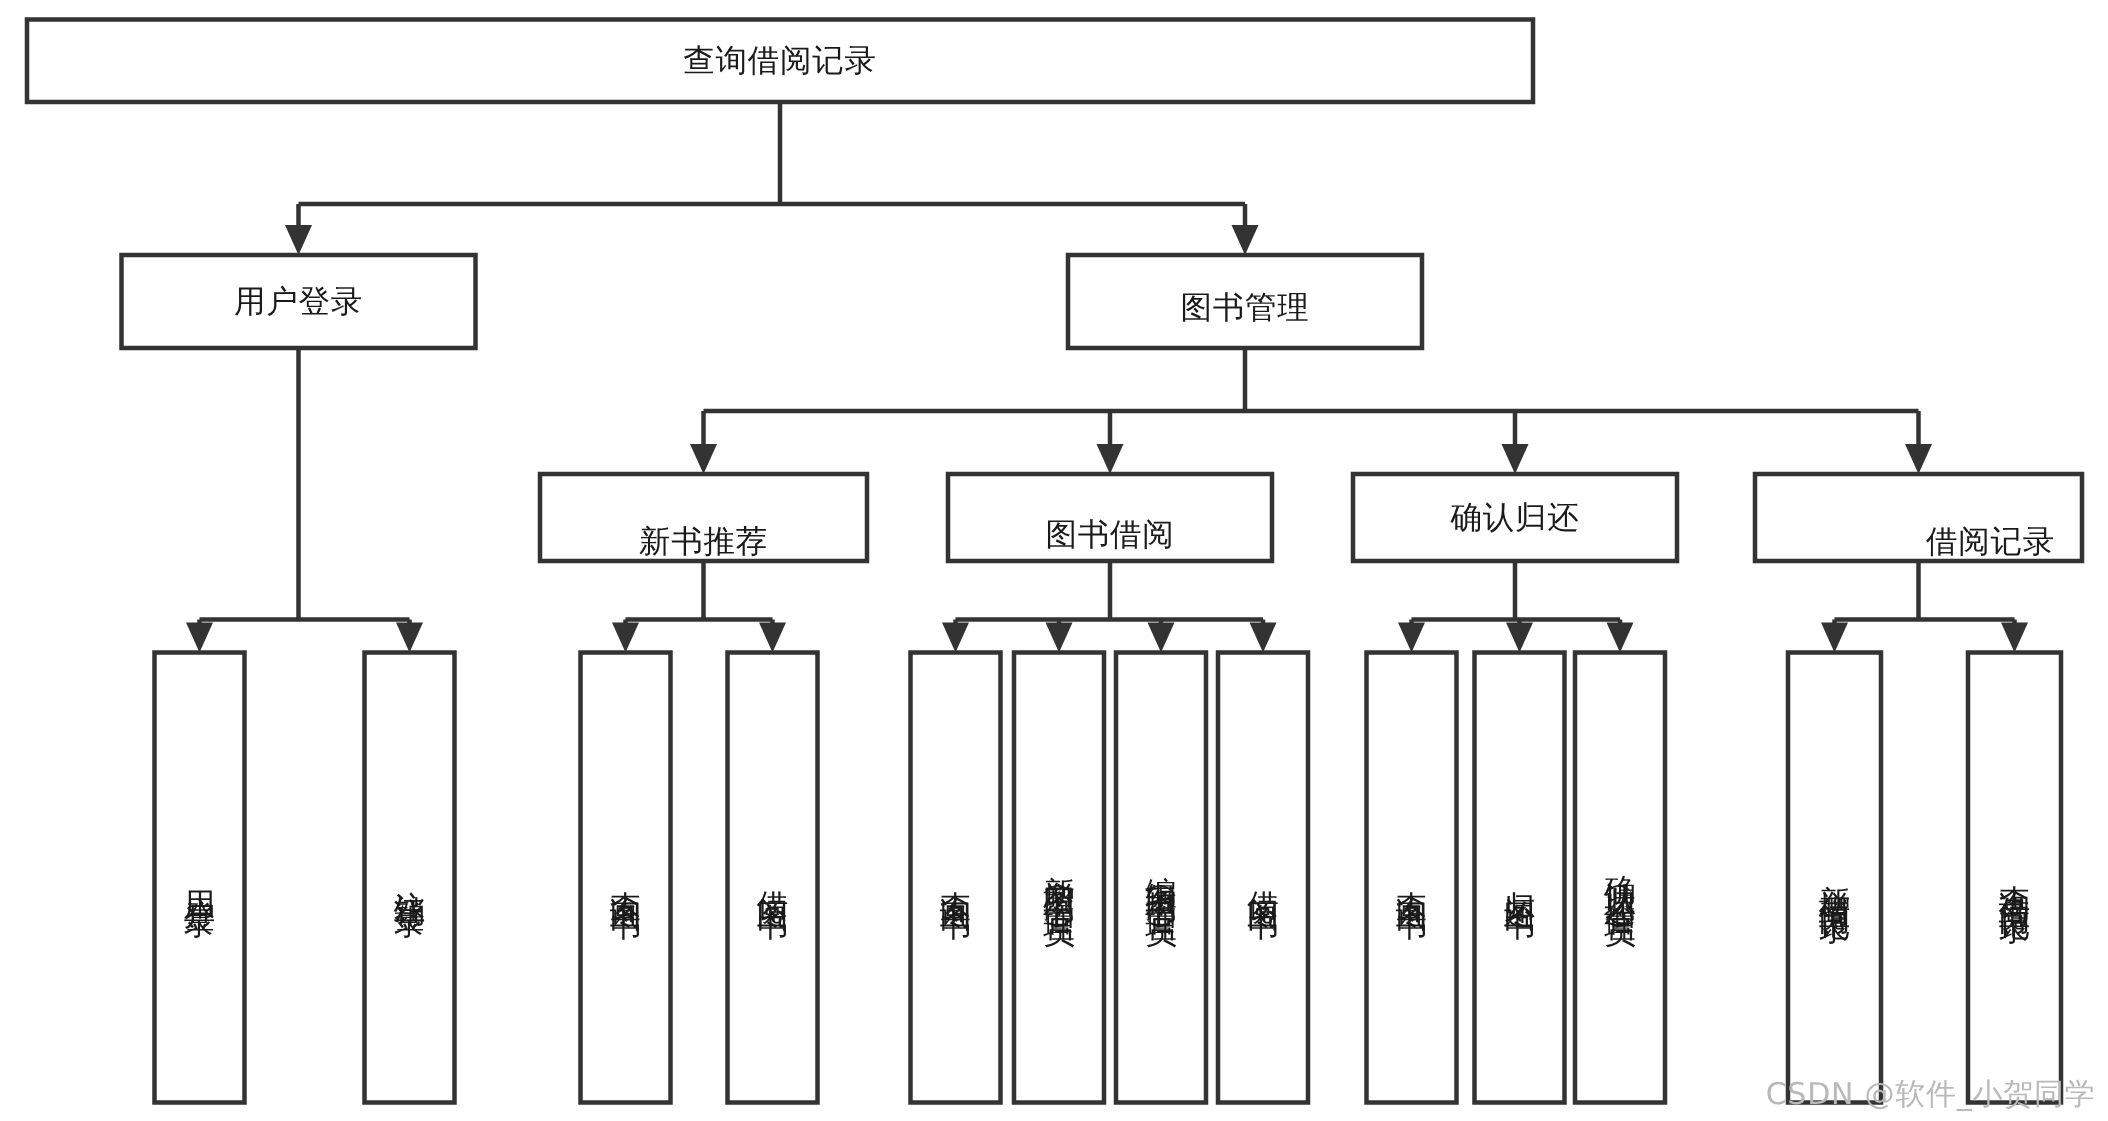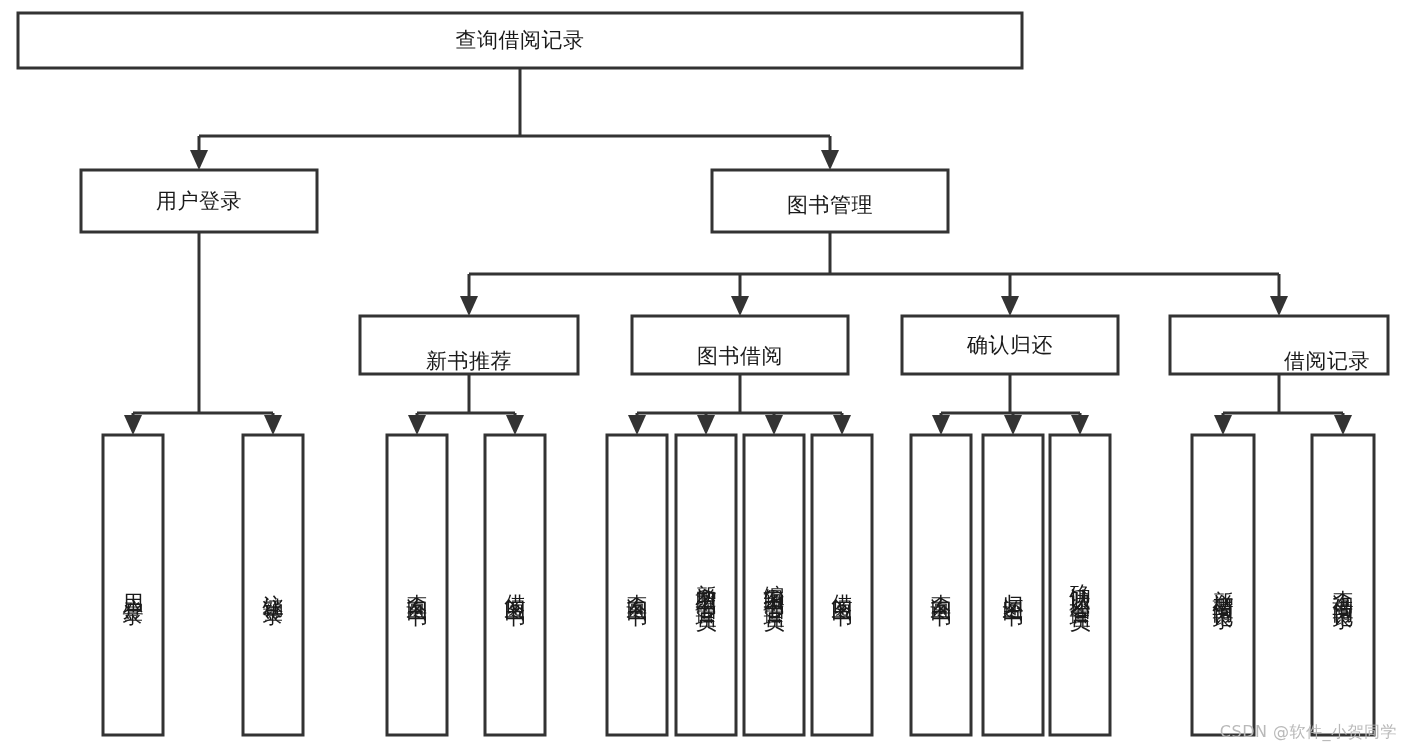--- a/index.html
+++ b/index.html
@@ -60,21 +60,21 @@
     writing-mode: vertical-rl;
     text-orientation: upright;
     letter-spacing: 4px;
     font-size: 21px;
   }
   .watermark {
     position: absolute;
     right: 8px;
     bottom: 4px;
     font-family: "DejaVu Sans", "Liberation Sans", sans-serif;
-    font-size: 16px;
+    font-size: 20px;
     color: #b9b9b9;
     white-space: nowrap;
     letter-spacing: 0.5px;
   }
 </style>
 </head>
 <body>
 
 <div id="diagram-root">
 

